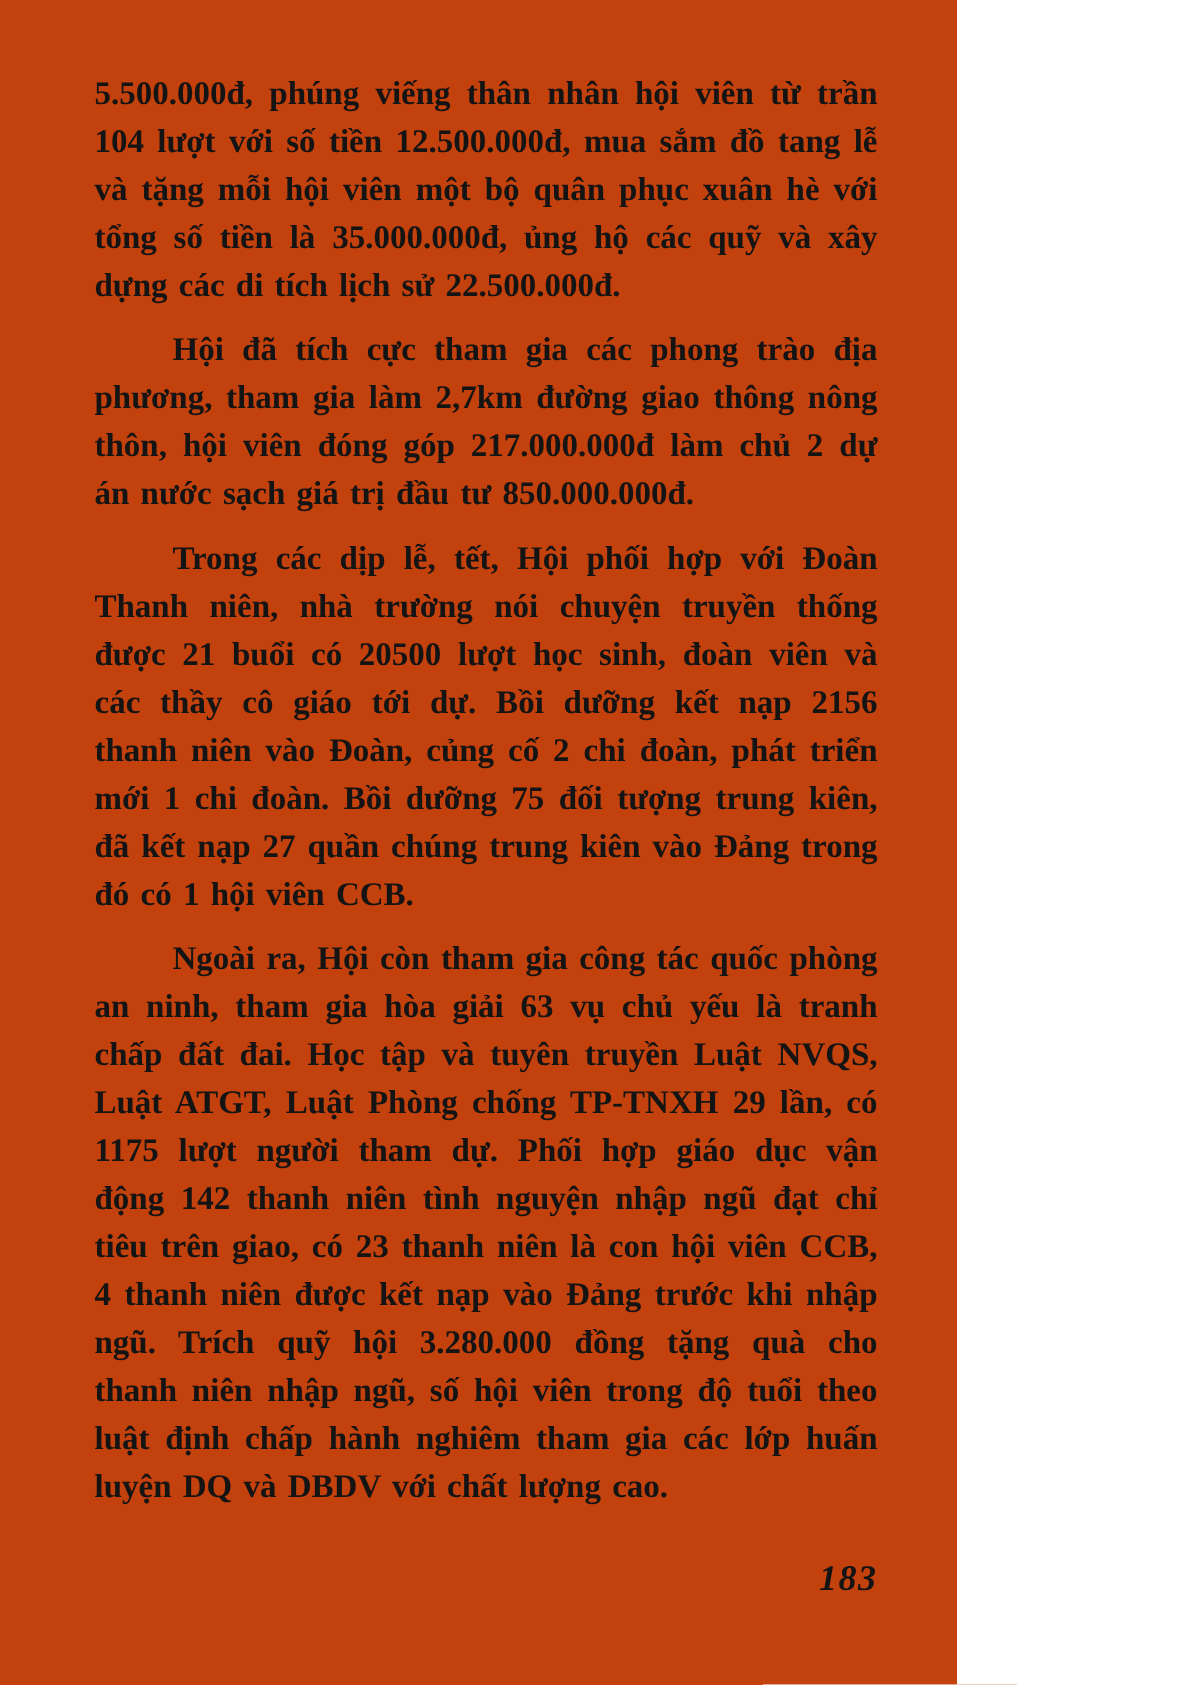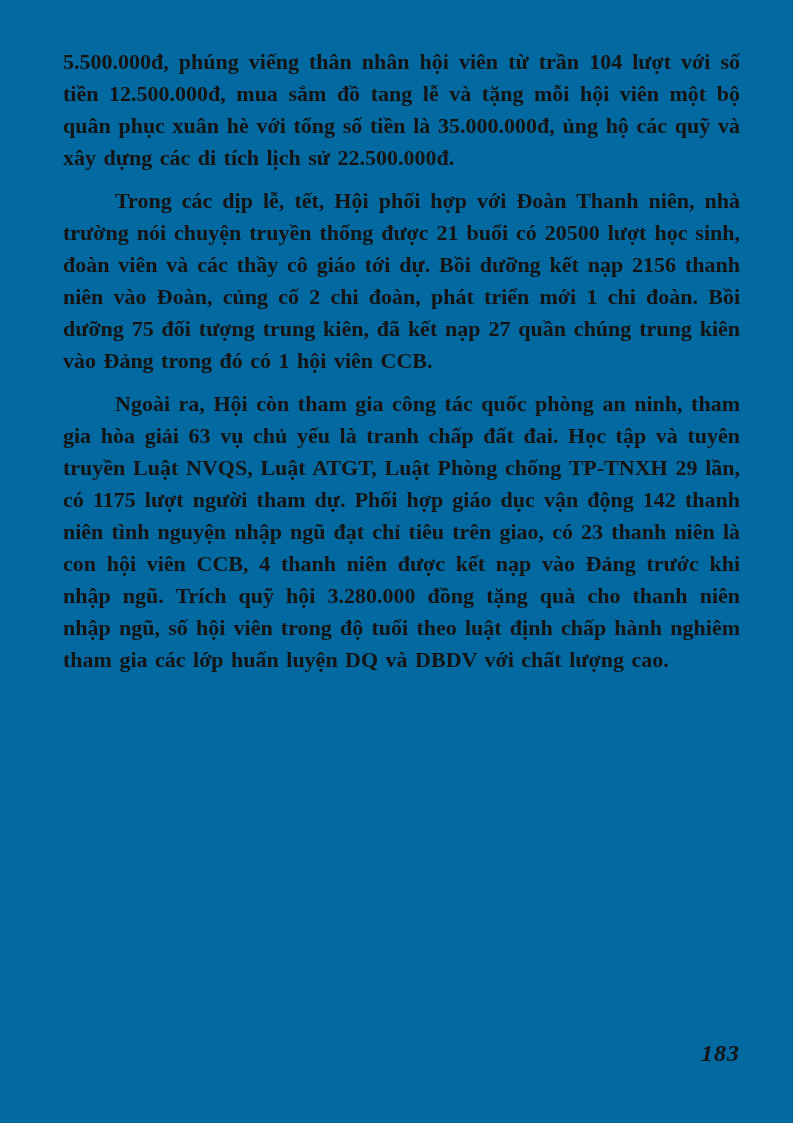--- a/index.html
+++ b/index.html
@@ -3,23 +3,23 @@
 <meta charset="utf-8">
 <style>
   html, body {
     margin: 0;
     padding: 0;
     background: #ffffff;
   }
   .page {
     position: relative;
     box-sizing: border-box;
-    width: 793px;
+    width: 638px;
     height: 1123px;
-    background: #0369a1;
+    background: #c2410c;
     padding: 46px 53px 0 63px;
     font-family: "Liberation Serif", "DejaVu Serif", serif;
     font-weight: bold;
     color: #141414;
     overflow: hidden;
   }
   .para {
     font-size: 22px;
     line-height: 32px;
     text-align: justify;
@@ -38,16 +38,17 @@
     line-height: 1;
     letter-spacing: 1px;
     font-style: italic;
   }
 </style>
 </head>
 <body>
 
 <div class="page">
   <p class="para">5.500.000đ, phúng viếng thân nhân hội viên từ trần 104 lượt với số tiền 12.500.000đ, mua sắm đồ tang lễ và tặng mỗi hội viên một bộ quân phục xuân hè với tổng số tiền là 35.000.000đ, ủng hộ các quỹ và xây dựng các di tích lịch sử 22.500.000đ.</p>
+  <p class="para indented">Hội đã tích cực tham gia các phong trào địa phương, tham gia làm 2,7km đường giao thông nông thôn, hội viên đóng góp 217.000.000đ làm chủ 2 dự án nước sạch giá trị đầu tư 850.000.000đ.</p>
   <p class="para indented">Trong các dịp lễ, tết, Hội phối hợp với Đoàn Thanh niên, nhà trường nói chuyện truyền thống được 21 buổi có 20500 lượt học sinh, đoàn viên và các thầy cô giáo tới dự. Bồi dưỡng kết nạp 2156 thanh niên vào Đoàn, củng cố 2 chi đoàn, phát triển mới 1 chi đoàn. Bồi dưỡng 75 đối tượng trung kiên, đã kết nạp 27 quần chúng trung kiên vào Đảng trong đó có 1 hội viên CCB.</p>
   <p class="para indented">Ngoài ra, Hội còn tham gia công tác quốc phòng an ninh, tham gia hòa giải 63 vụ chủ yếu là tranh chấp đất đai. Học tập và tuyên truyền Luật NVQS, Luật ATGT, Luật Phòng chống TP-TNXH 29 lần, có 1175 lượt người tham dự. Phối hợp giáo dục vận động 142 thanh niên tình nguyện nhập ngũ đạt chỉ tiêu trên giao, có 23 thanh niên là con hội viên CCB, 4 thanh niên được kết nạp vào Đảng trước khi nhập ngũ. Trích quỹ hội 3.280.000 đồng tặng quà cho thanh niên nhập ngũ, số hội viên trong độ tuổi theo luật định chấp hành nghiêm tham gia các lớp huấn luyện DQ và DBDV với chất lượng cao.</p>
   <div class="page-number">183</div>
 </div>
 
 </body></html>

